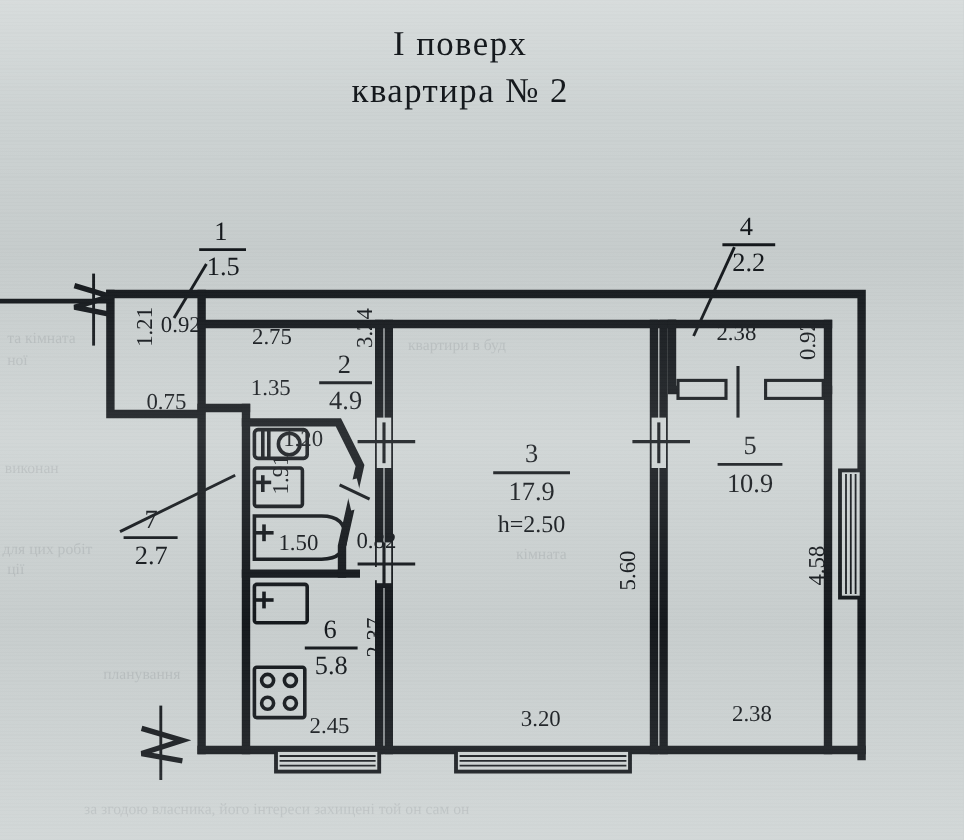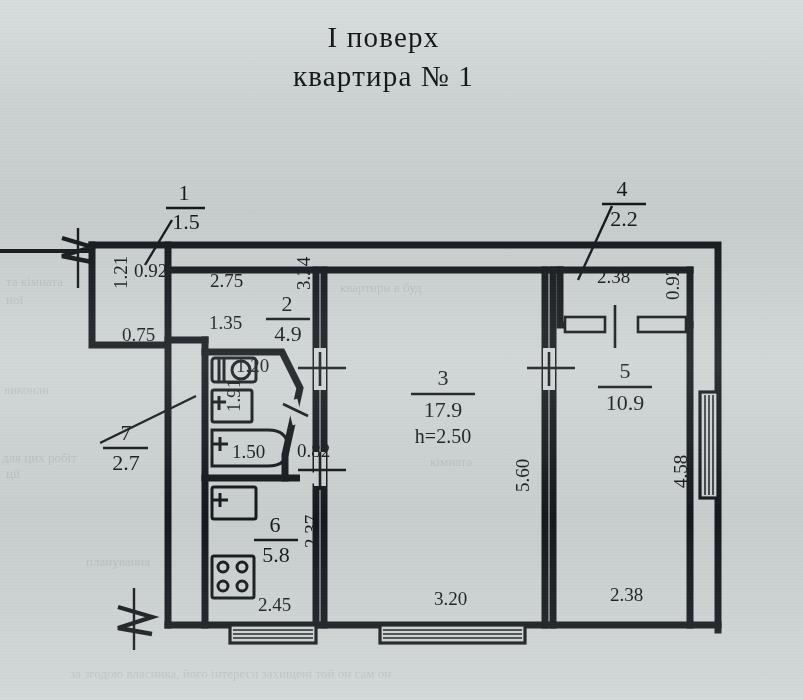--- a/index.html
+++ b/index.html
@@ -63,21 +63,21 @@
   <div class="bleed" style="left:6px;top:466px;">ції</div>
   <div class="bleed" style="left:2px;top:450px;">для цих робіт</div>
   <div class="bleed" style="left:340px;top:280px;">квартири в буд</div>
   <div class="bleed" style="left:430px;top:454px;">кімната</div>
   <div class="bleed" style="left:86px;top:554px;">планування</div>
   <div class="bleed" style="left:70px;top:666px;">за згодою власника, його інтереси захищені той он сам он</div>
 </div>
 
 <div id="title-block">
   <div class="t-line">I  поверх</div>
-  <div class="t-line">квартира № 1</div>
+  <div class="t-line">квартира № 2</div>
 </div>
 
 <svg id="plan-svg" width="803" height="700" viewBox="0 0 803 700">
 
   <defs>
 
     <g id="hglass">
       <line x1="0" y1="4" x2="100" y2="4" stroke="#14181c" stroke-width="1.6"></line>
       <line x1="0" y1="9" x2="100" y2="9" stroke="#14181c" stroke-width="1.6"></line>
       <line x1="0" y1="14" x2="100" y2="14" stroke="#14181c" stroke-width="1.6"></line>

